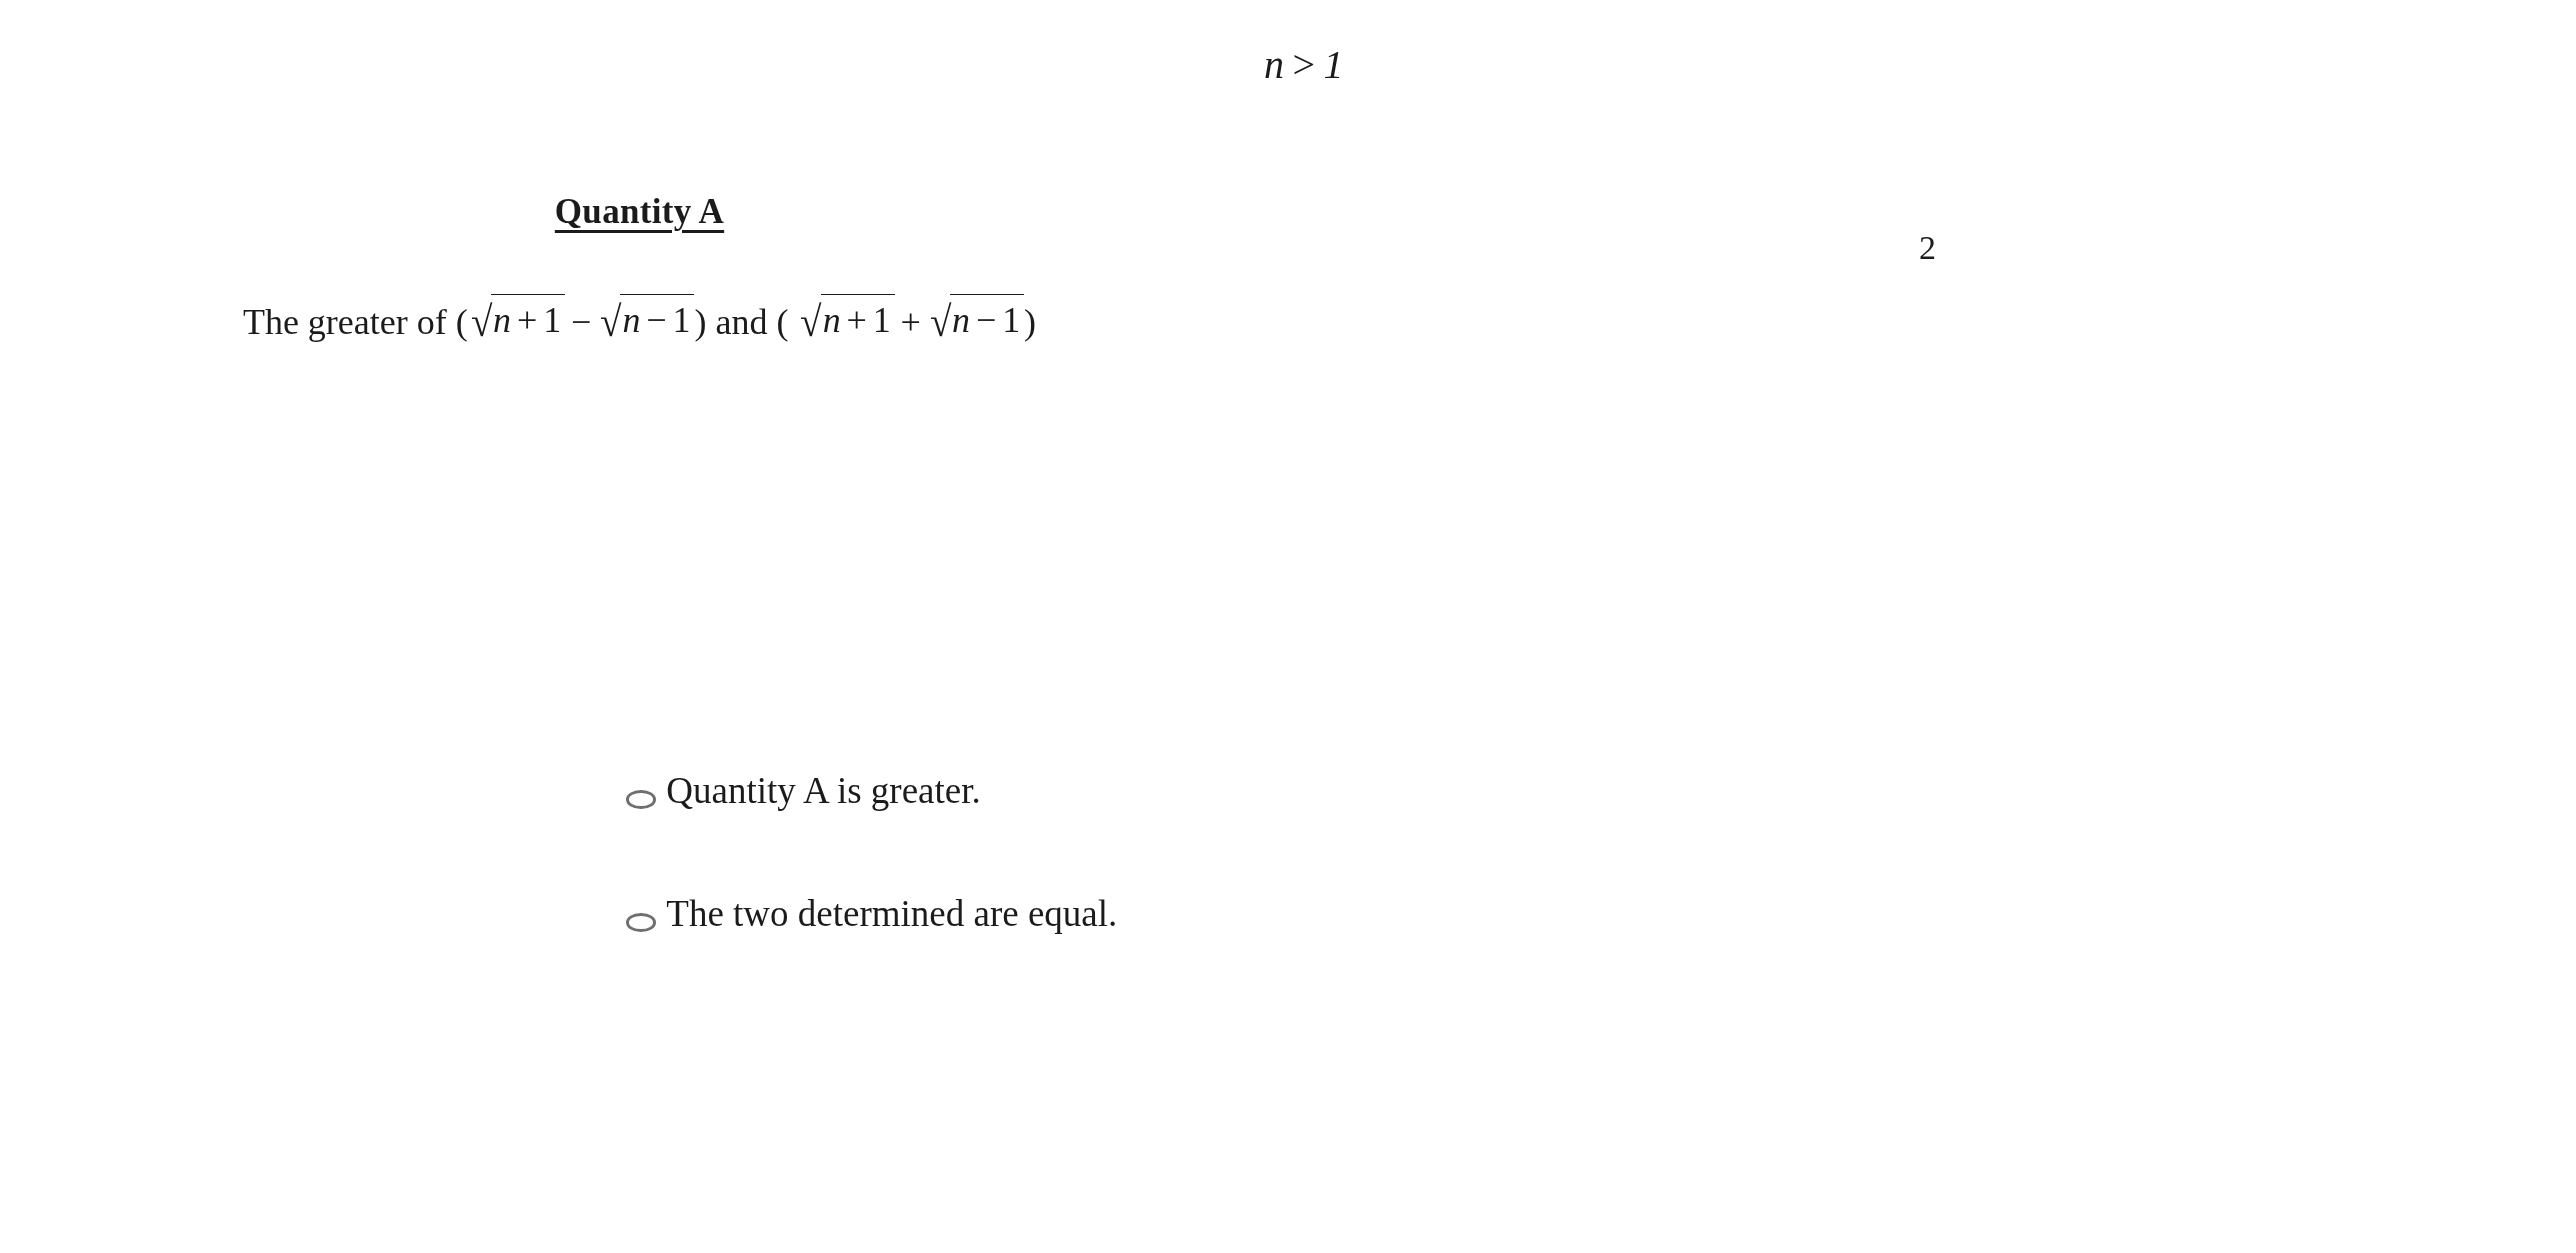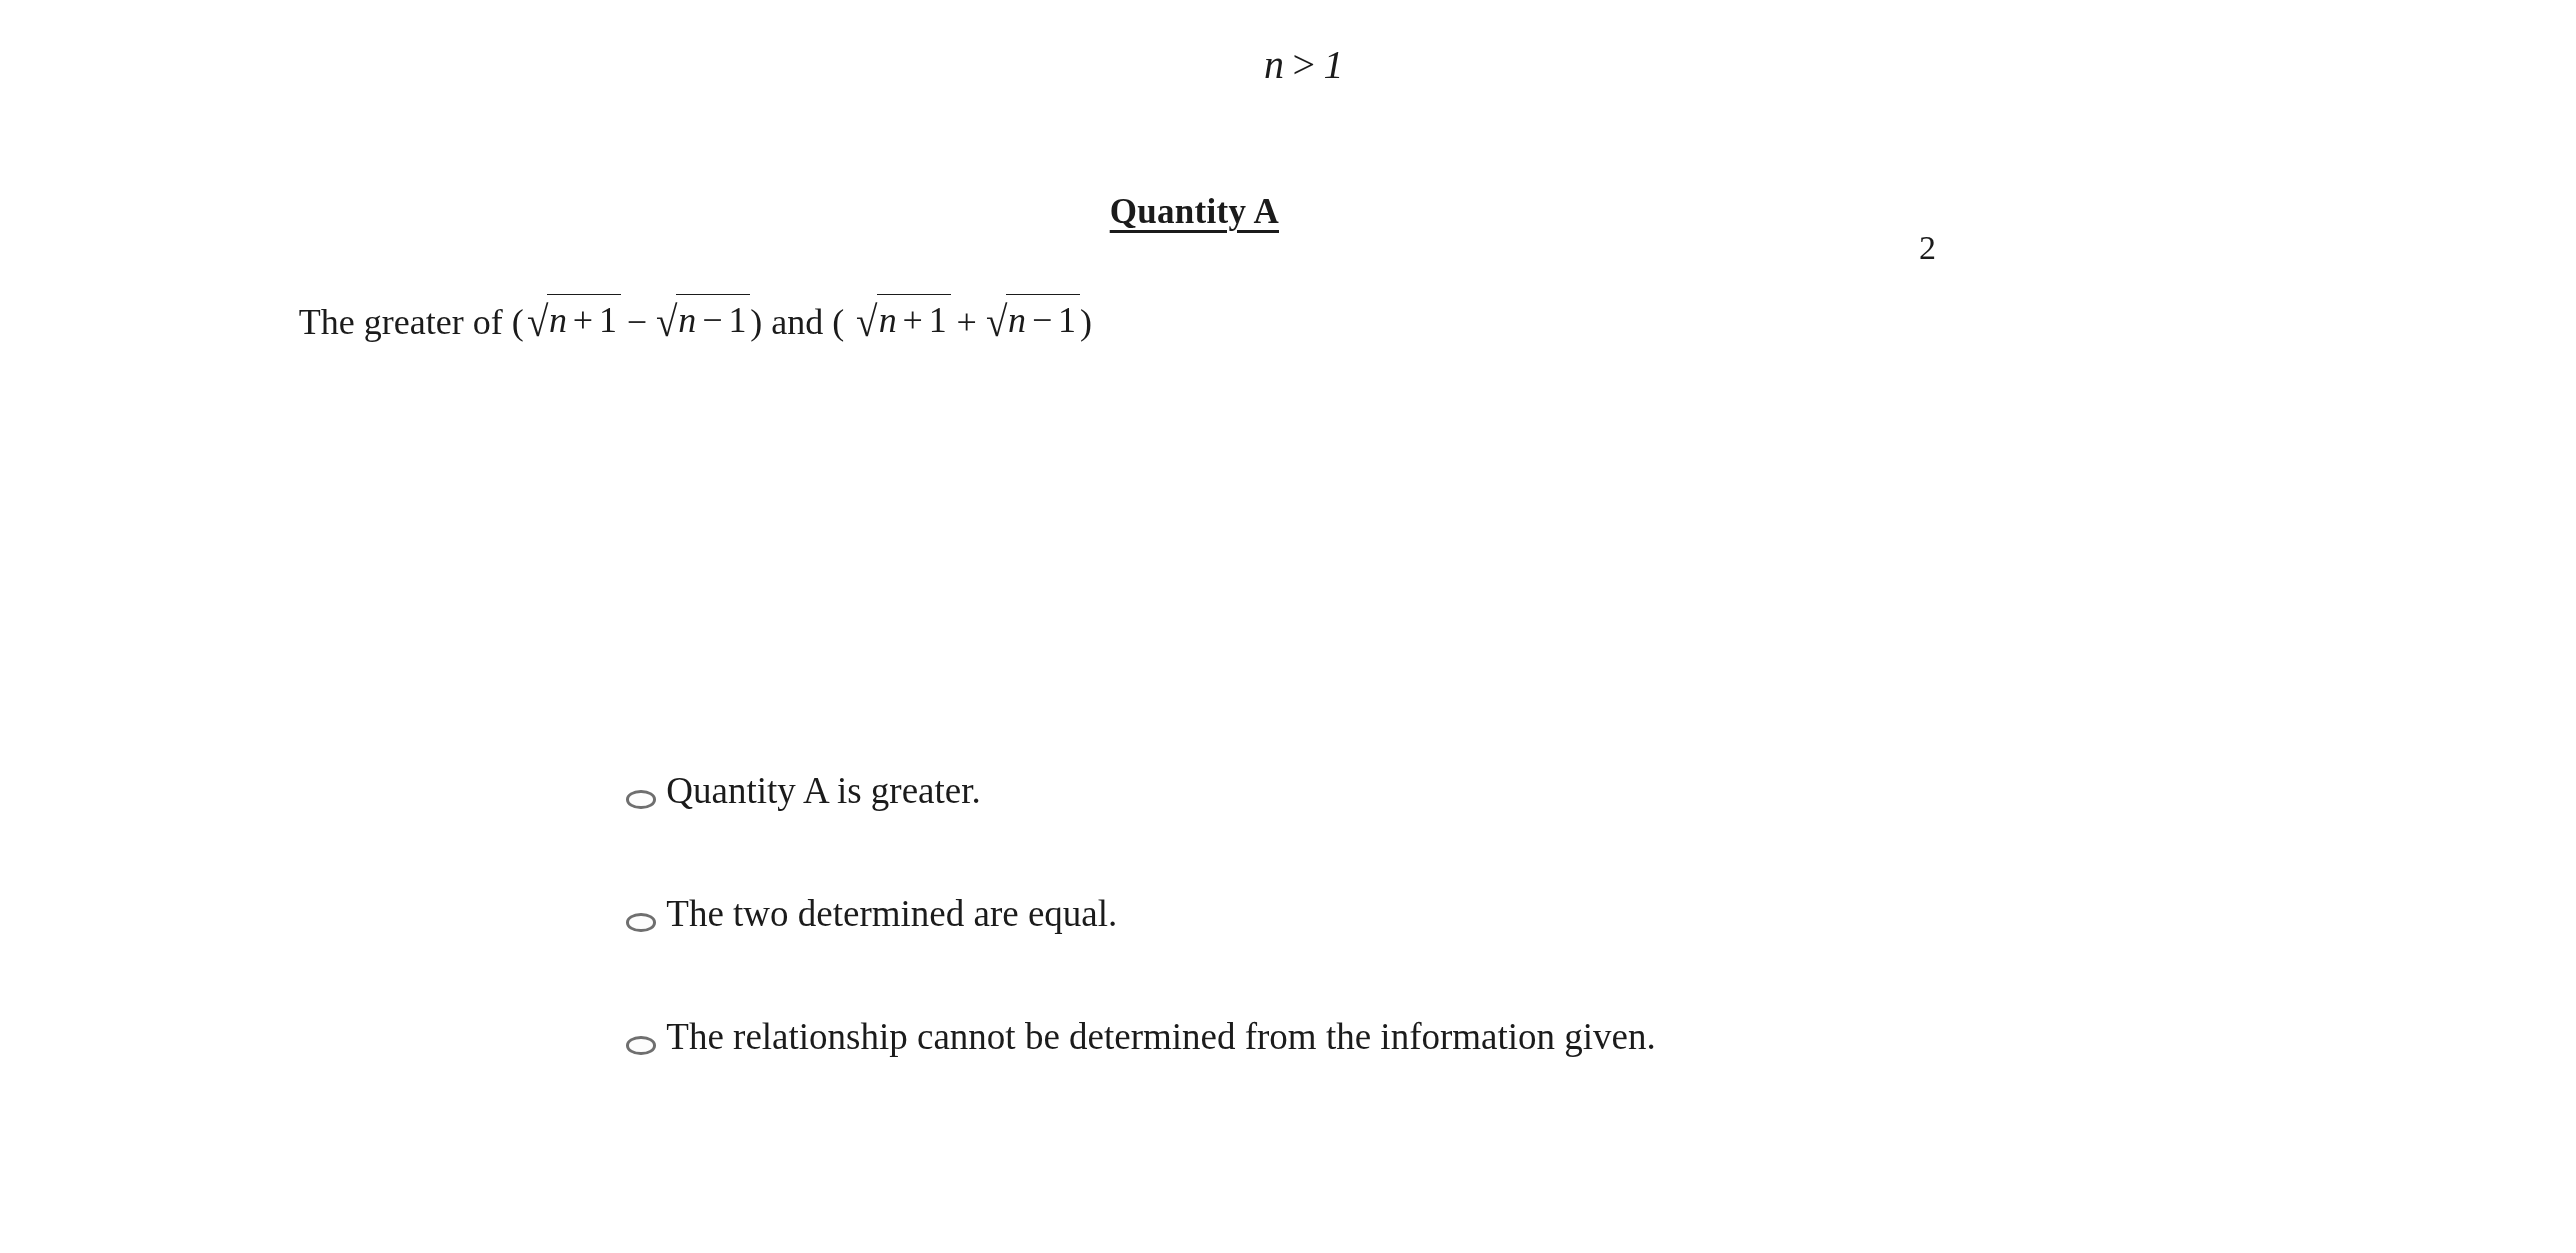--- a/index.html
+++ b/index.html
@@ -33,21 +33,21 @@
   
   .quantities {
     position: absolute;
     top: 192px;
     left: 0;
     width: 2576px;
     display: flex;
   }
   .col-a {
     width: 1279px;
-    text-align: right;
+    text-align: center;
   }
   .col-b {
     width: 1297px;
     text-align: center;
   }
   .q-head {
     font-weight: bold;
     font-size: 35px;
     text-decoration: underline;
     text-underline-offset: 6.9px;
@@ -149,19 +149,15 @@
     <span class="radio"></span>
     <span class="option-label">Quantity A is greater.</span>
   </div>
 
 
   <div class="option">
     <span class="radio"></span>
     <span class="option-label">The two determined are equal.</span>
   </div>
 
-  <div class="option">
-    <span class="radio"></span>
-    <span class="option-label">The relationship cannot be determined from the information given.</span>
-  </div>
 
 </div>
 
 
 </body></html>

